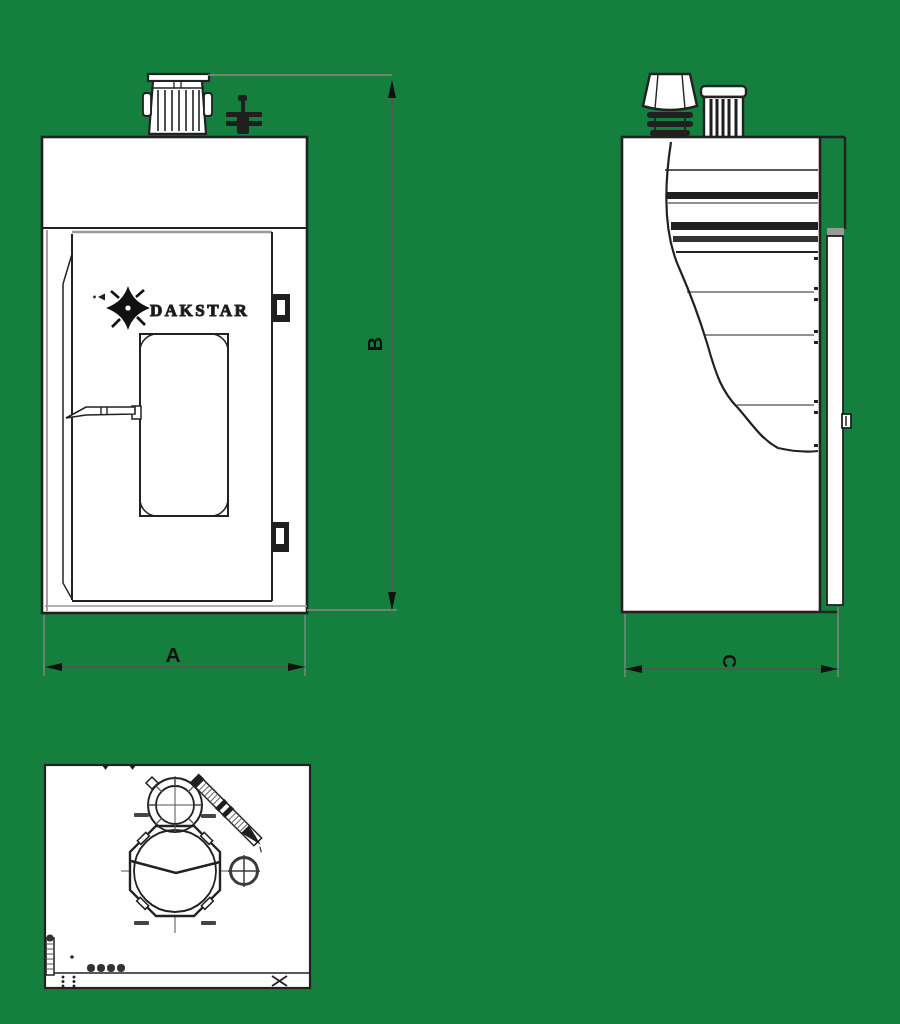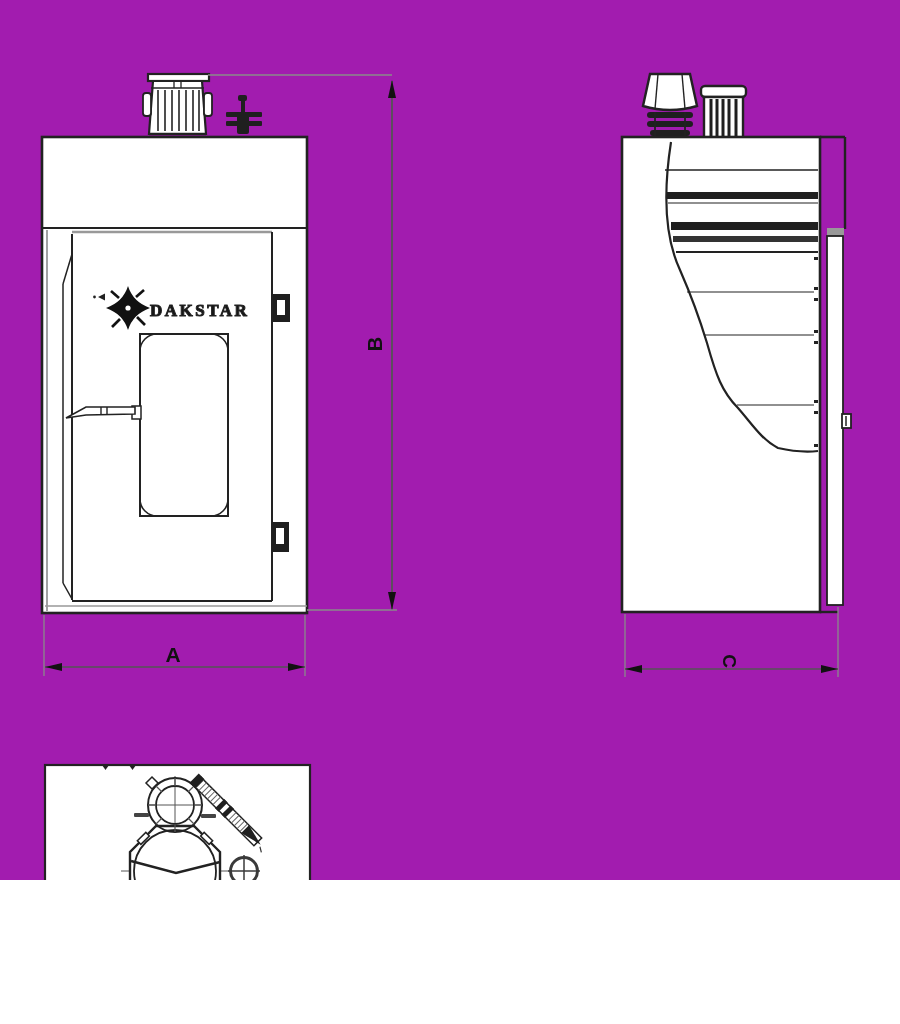--- a/index.html
+++ b/index.html
@@ -1,16 +1,16 @@
 <!DOCTYPE html>
 <html><head>
 <meta charset="utf-8">
 <style>
   html,body{margin:0;padding:0;background:#ffffff;}
-  .canvas{position:relative;width:900px;height:880px;background:#a21caf;overflow:hidden;
+  .canvas{position:relative;width:900px;height:1024px;background:#15803d;overflow:hidden;
           font-family:"Liberation Sans", sans-serif;}
   svg{position:absolute;left:0;top:0;}
   text.dim-label{font-family:"Liberation Sans", sans-serif;font-weight:bold;fill:#111111;}
   text.brand{font-family:"Liberation Serif", serif;font-weight:bold;fill:#161616;letter-spacing:2.5px;}
 </style>
 </head>
 <body>
 
 <div class="canvas">
 <svg width="900" height="1024" viewBox="0 0 900 1024" xmlns="http://www.w3.org/2000/svg">

